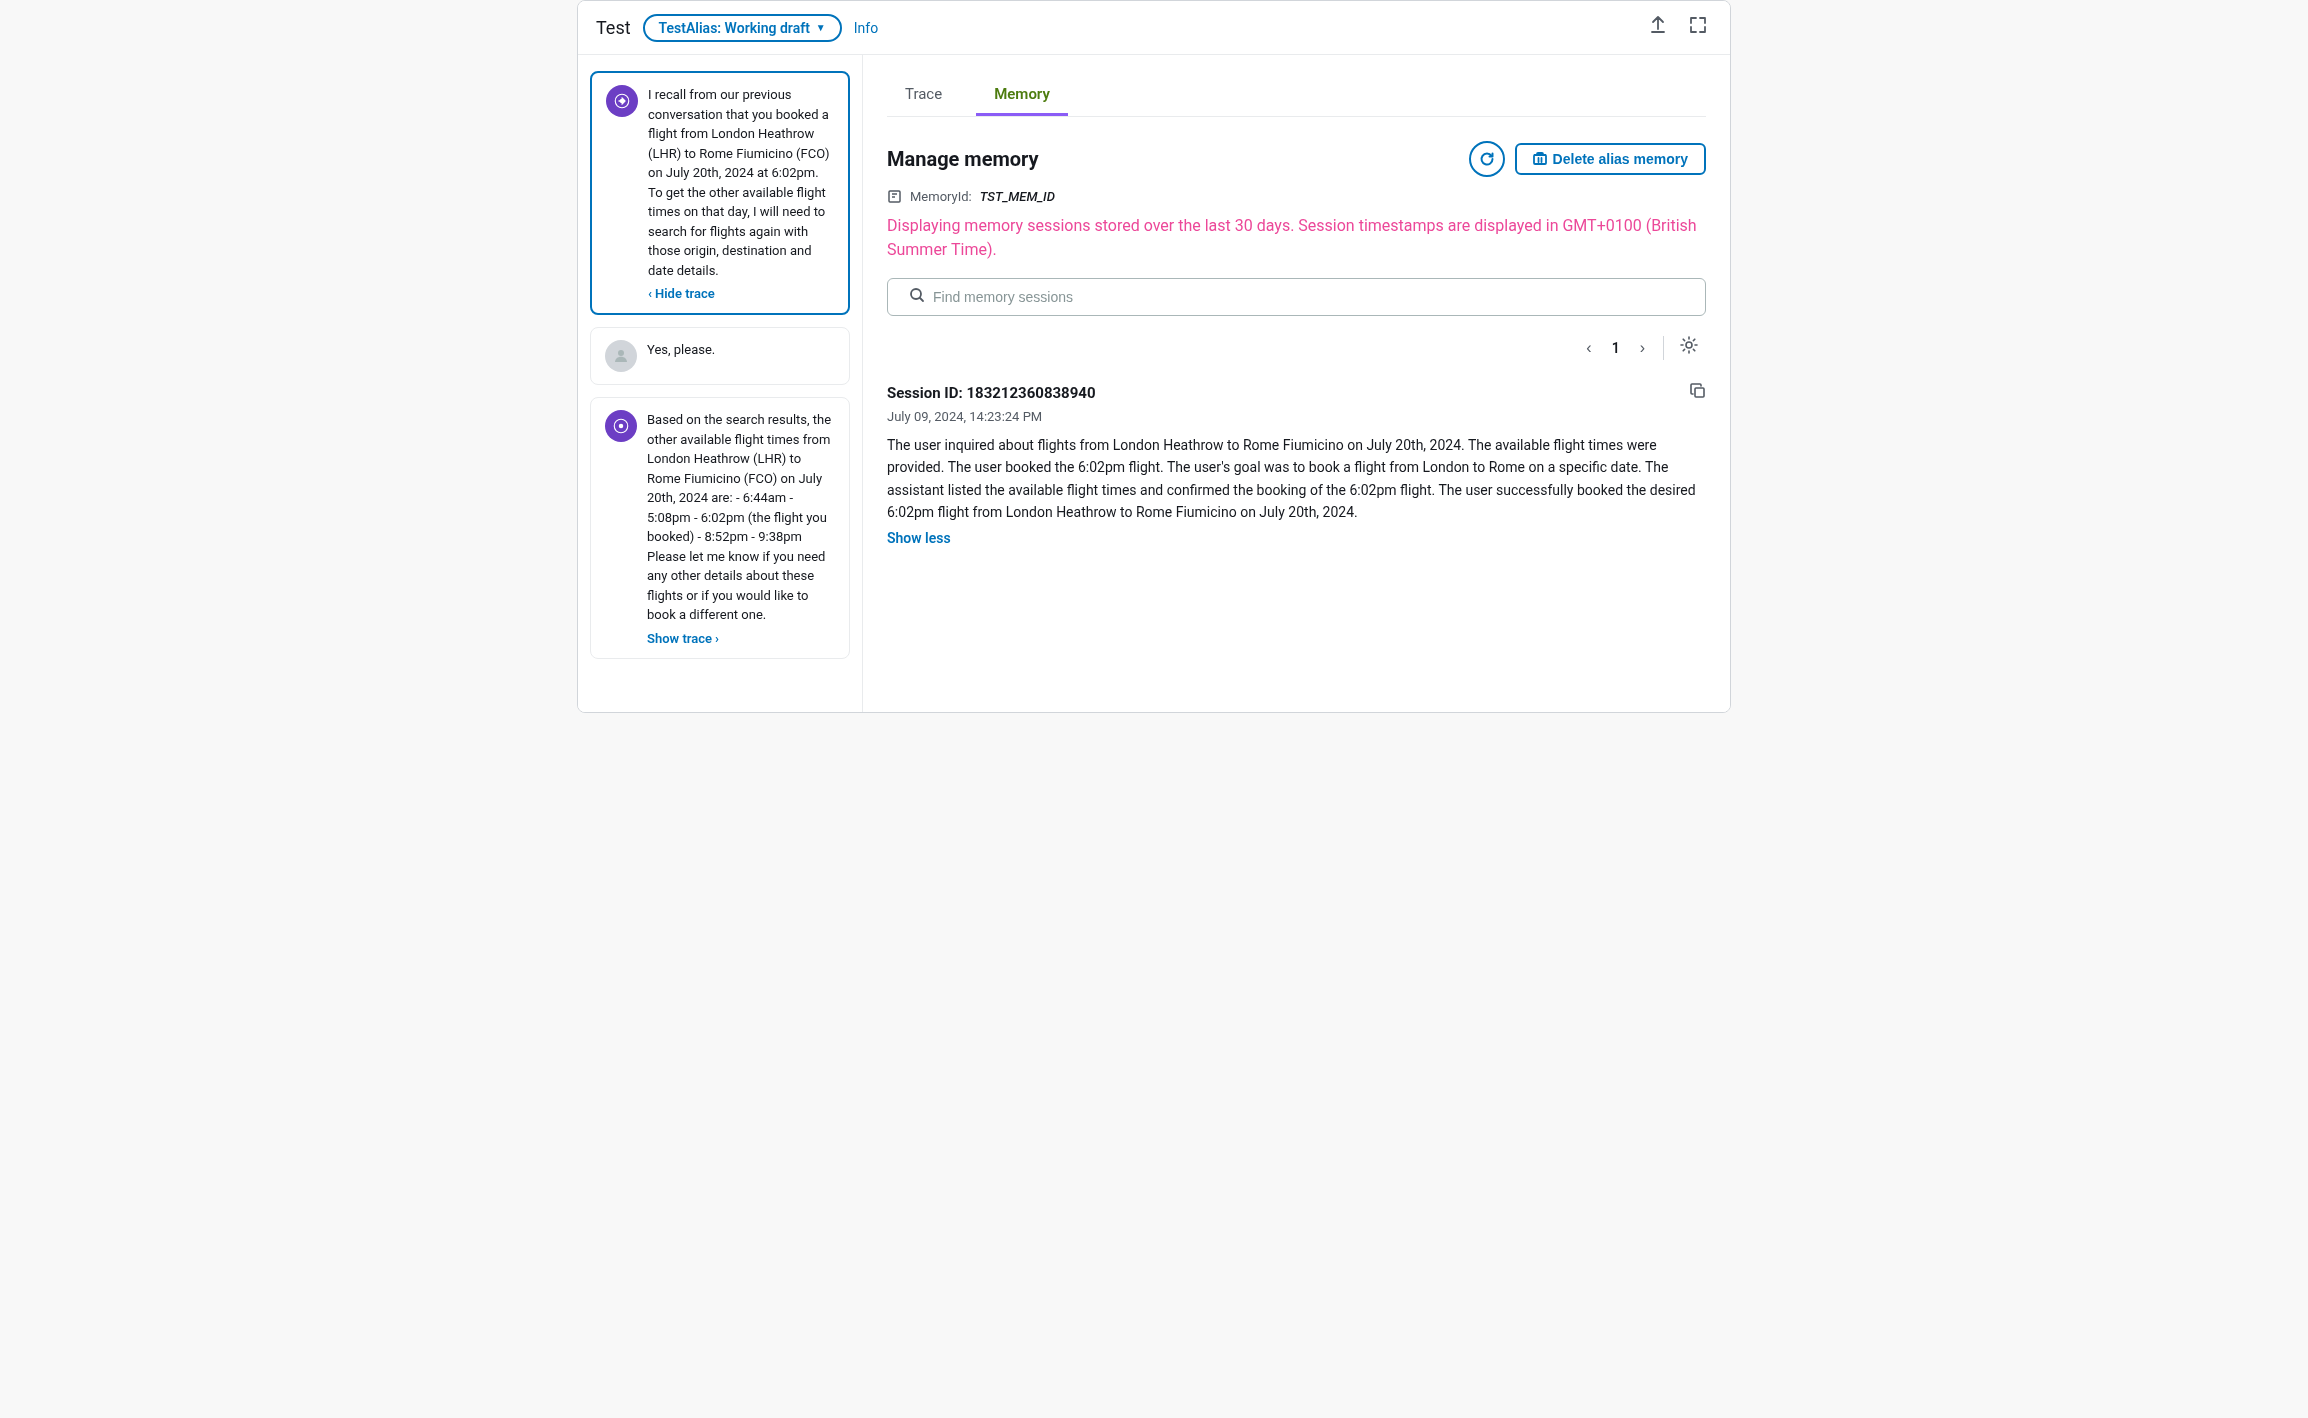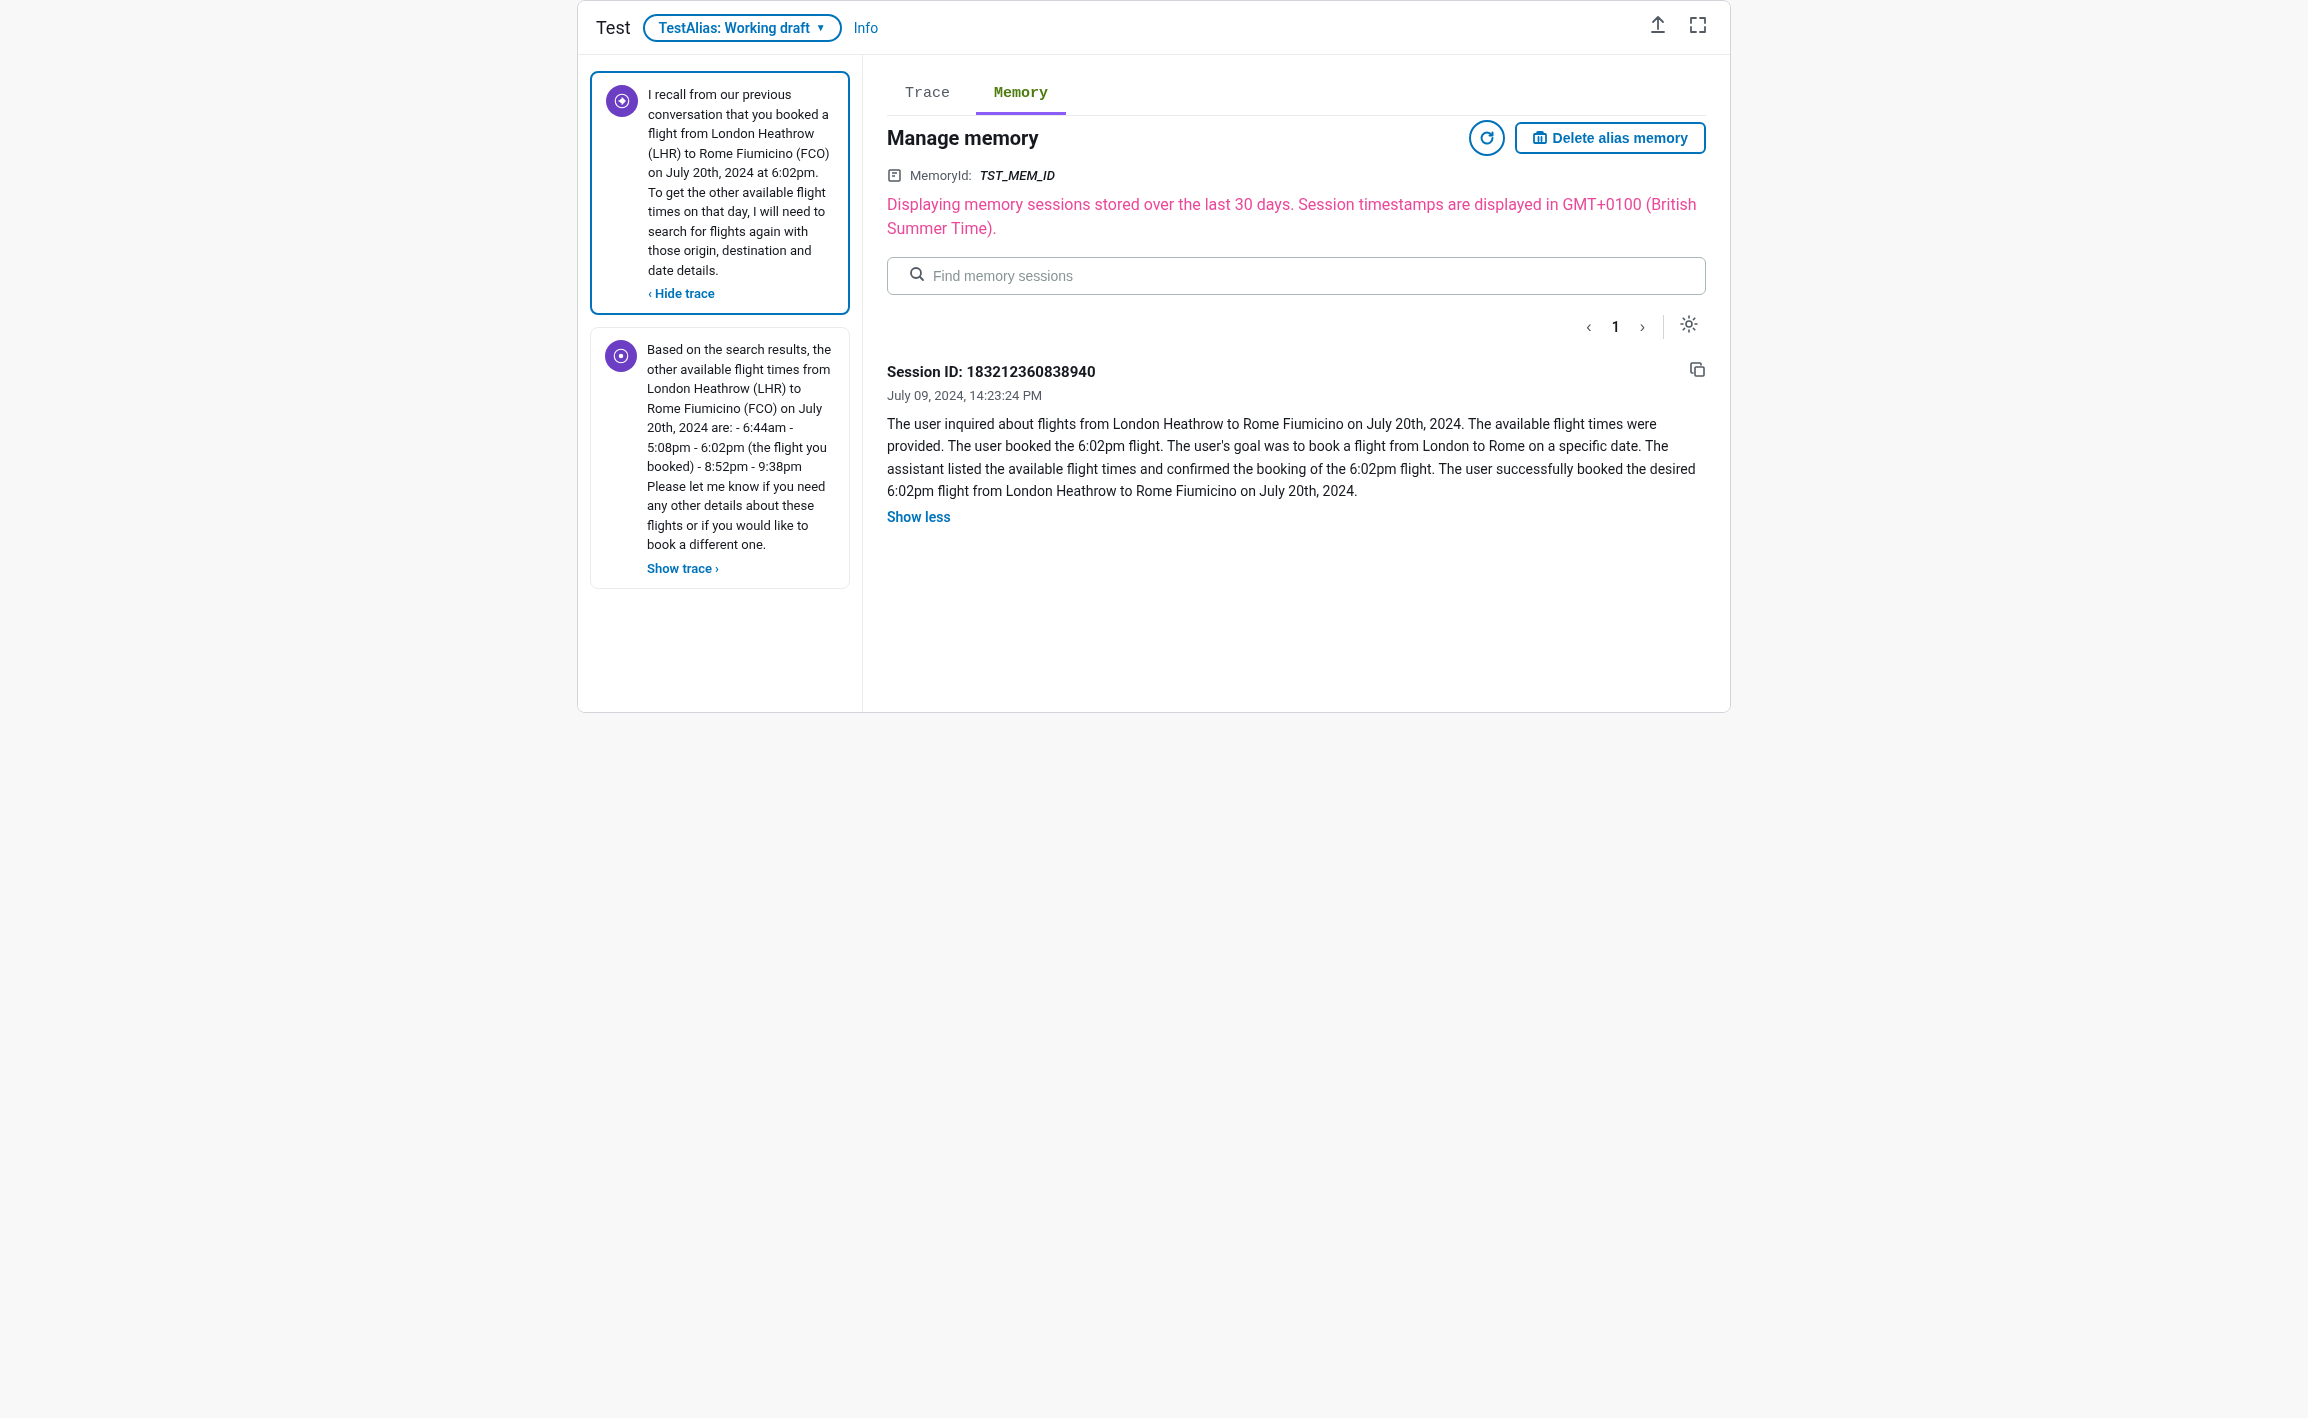--- a/index.html
+++ b/index.html
@@ -145,23 +145,22 @@
     .right-panel {
       flex: 1;
       padding: 20px 24px;
       overflow-y: auto;
       background: #fff;
     }
     
     .tabs {
       display: flex;
       border-bottom: 1px solid #e9ebed;
-      margin-bottom: 4px;
-      gap: 8px;
-      font-family: Liberation Mono, monospace;
+      margin-bottom: 24px;
+      gap: 16px;
     }
     .tab {
       padding: 10px 18px;
       font-size: 15px;
       cursor: pointer;
       color: #545b64;
       border-bottom: 3px solid transparent;
       font-weight: 400;
     }
     .tab.active {
@@ -382,20 +381,29 @@
         </div>
         <div>
           <div class="message-content">I recall from our previous conversation that you booked a flight from London Heathrow (LHR) to Rome Fiumicino (FCO) on July 20th, 2024 at 6:02pm. To get the other available flight times on that day, I will need to search for flights again with those origin, destination and date details.</div>
           <span class="trace-link">
             <span>‹</span>
             <span>Hide trace</span>
           </span>
         </div>
       </div>
 
+      <div class="chat-message user-msg">
+        <div class="avatar user-avatar">
+          <svg viewBox="0 0 24 24" fill="#aab7b8">
+              <circle cx="12" cy="8" r="4"></circle>
+              <path d="M4 20c0-4 3.6-7 8-7s8 3 8 7"></path>
+            </svg>
+        </div>
+        <div class="message-content">Yes, please.</div>
+      </div>
 
       <div class="chat-message user-msg">
         <div class="avatar agent-avatar">
           <svg viewBox="0 0 24 24" fill="#fff" width="18" height="18">
               <circle cx="12" cy="12" r="9" stroke="#fff" stroke-width="1.5" fill="none"></circle>
               <circle cx="12" cy="12" r="3" fill="#fff"></circle>
             </svg>
         </div>
         <div>
           <div class="message-content">Based on the search results, the other available flight times from London Heathrow (LHR) to Rome Fiumicino (FCO) on July 20th, 2024 are: - 6:44am - 5:08pm - 6:02pm (the flight you booked) - 8:52pm - 9:38pm Please let me know if you need any other details about these flights or if you would like to book a different one.</div>

